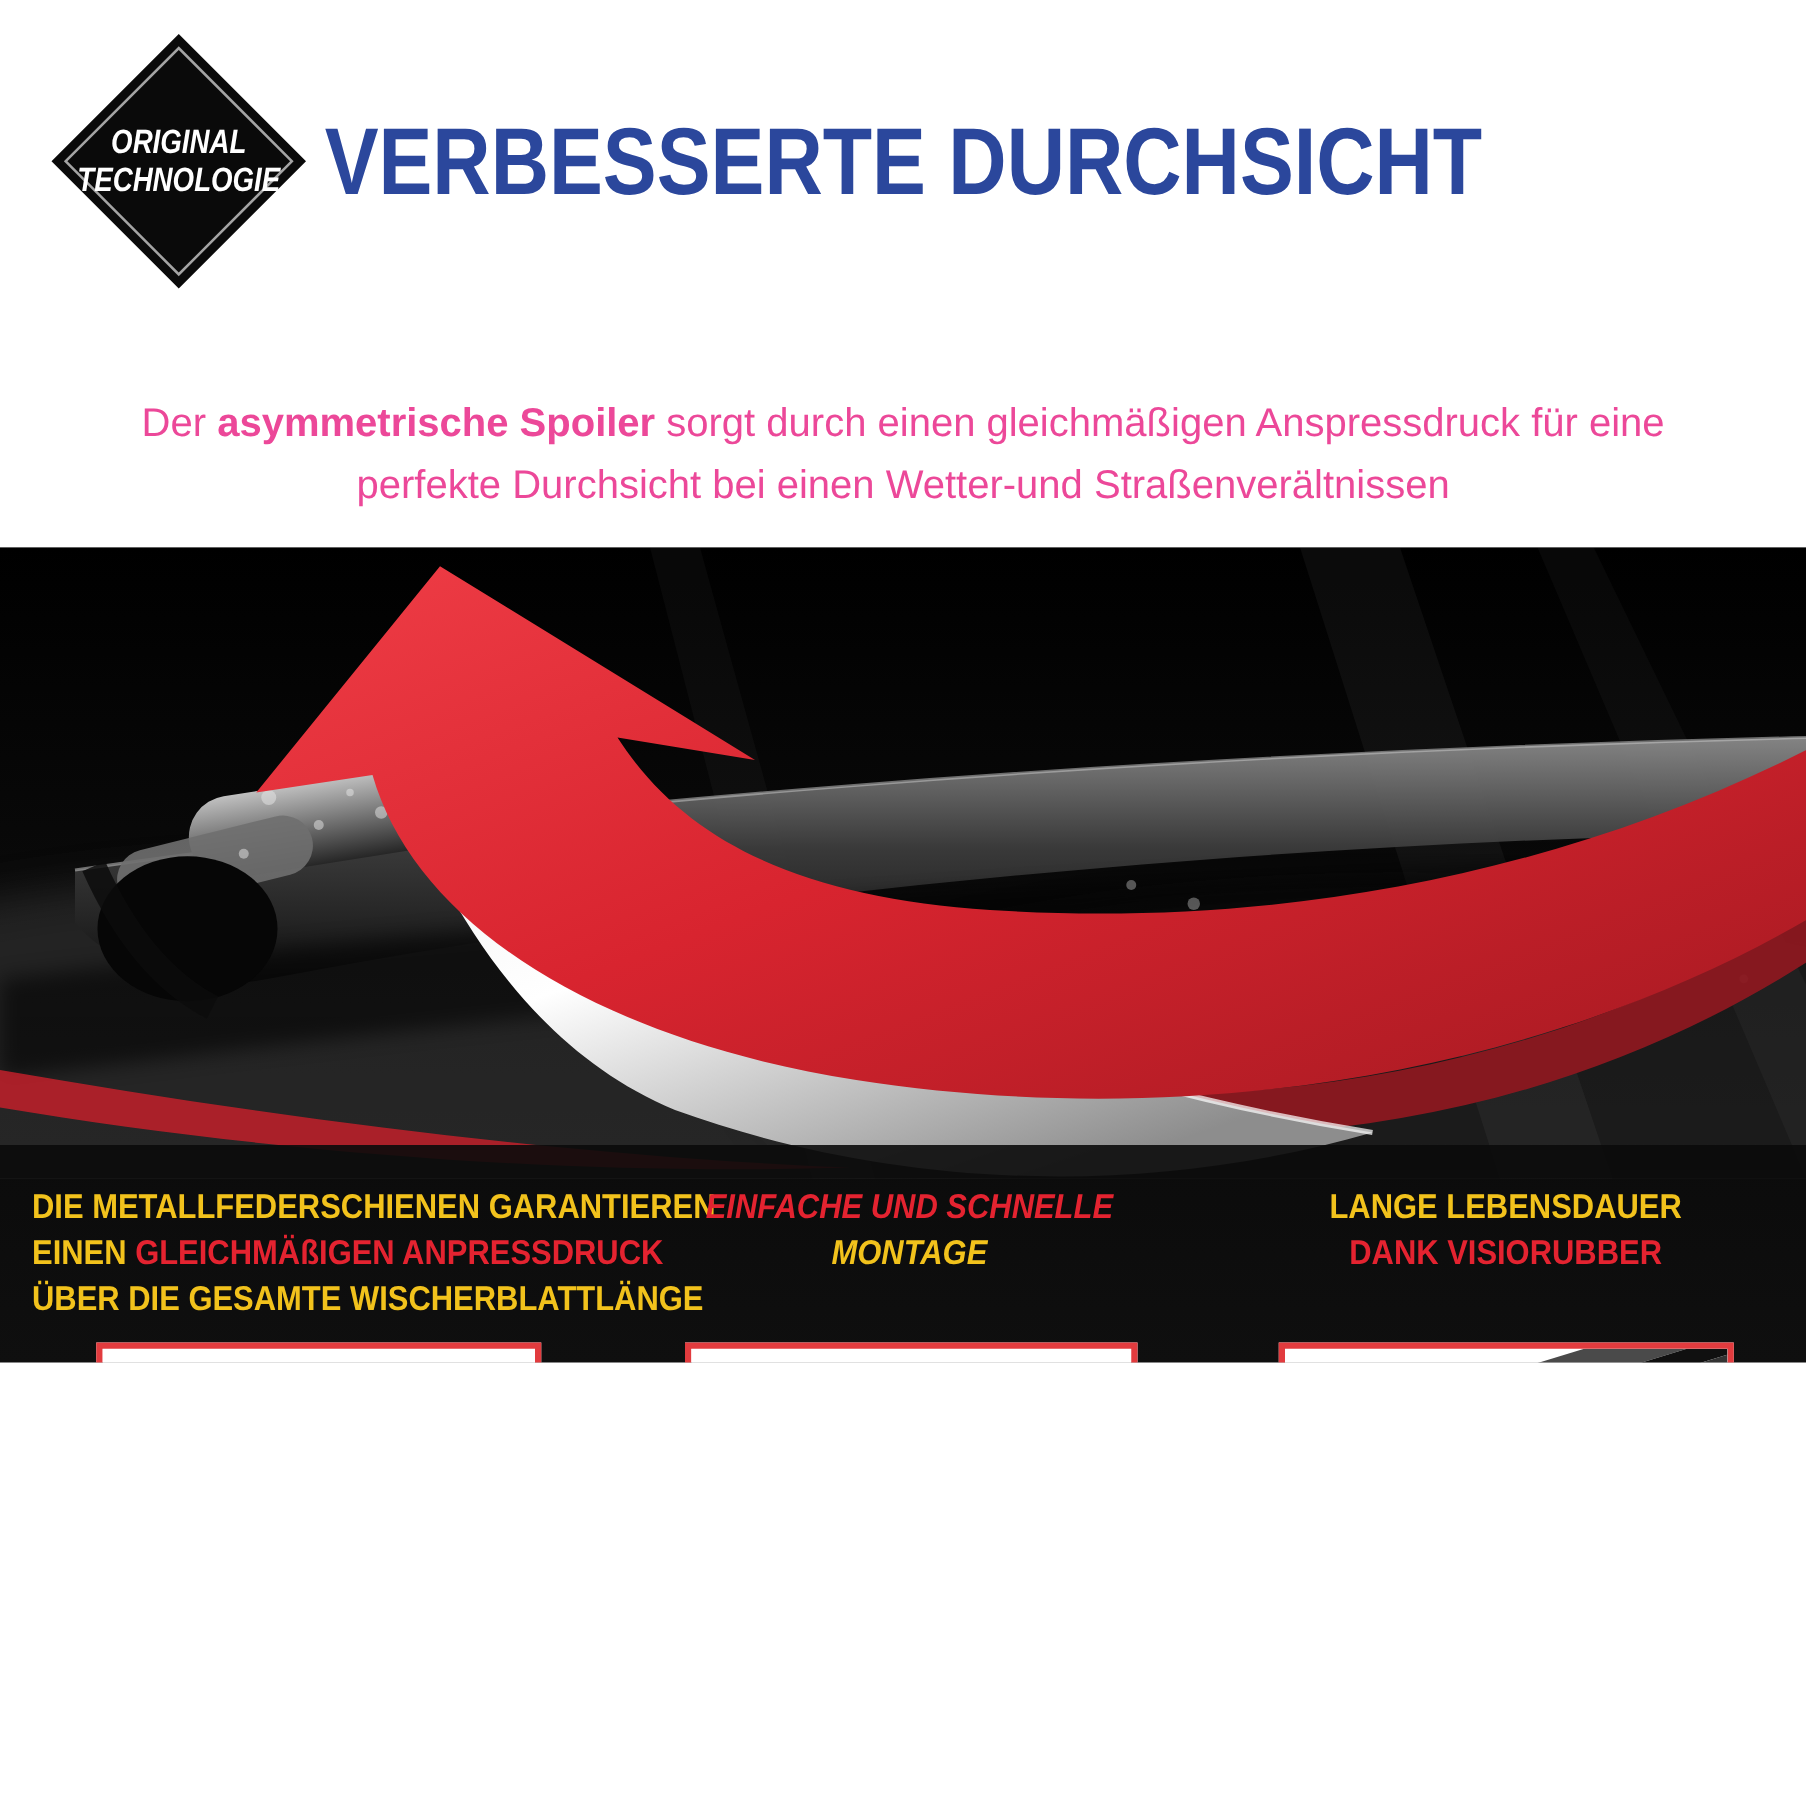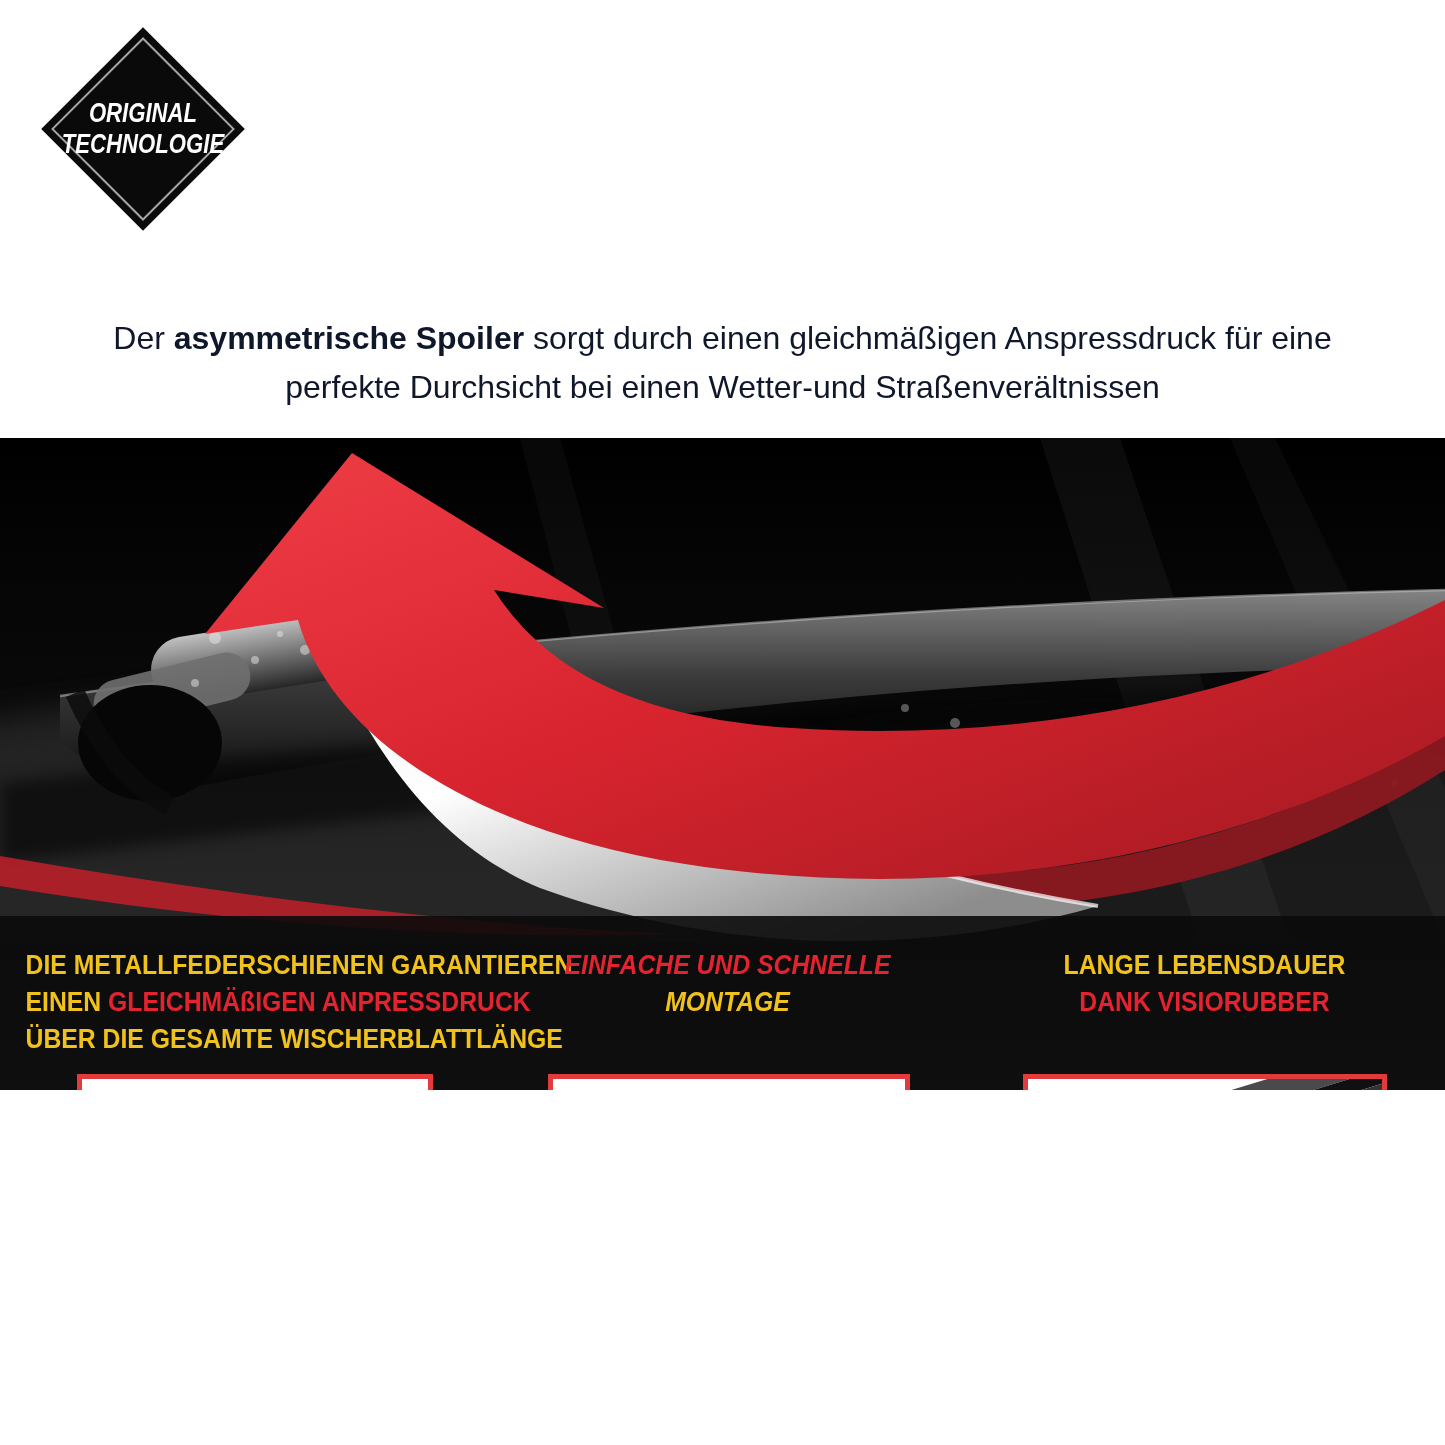--- a/index.html
+++ b/index.html
@@ -14,21 +14,21 @@
   .badge-text{position:absolute;inset:0;display:flex;flex-direction:column;align-items:center;justify-content:center;z-index:2;}
   .badge-line{color:#ffffff;font-weight:bold;font-style:italic;font-size:27px;line-height:31px;
               transform:scaleX(.82);white-space:nowrap;}
 
   
   .main-title{position:absolute;top:92px;left:0;right:0;text-align:center;}
   .main-title span{display:inline-block;font-weight:bold;font-size:76px;line-height:76px;color:#2b479c;
                    transform:scaleX(.85);transform-origin:center;white-space:nowrap;}
 
   
-  .intro{position:absolute;top:314px;left:0;right:0;text-align:center;color:#0f172a;
+  .intro{position:absolute;top:314px;left:0;right:0;text-align:center;color:#ec4899;
          font-size:32px;line-height:49px;}
   .intro b{font-weight:bold;}
 
   
   .dark{position:absolute;top:438px;left:0;width:1445px;height:870px;
         background:linear-gradient(180deg,#020202 0%,#0c0c0c 60%,#141414 100%);}
   .montage{position:absolute;top:0;left:0;display:block;}
 
   .features{position:absolute;top:508px;left:0;width:1445px;height:130px;}
   .fcol{position:absolute;top:0;text-align:center;}
@@ -60,20 +60,23 @@
 <div class="page">
 
   <div class="badge">
     <div class="diamond"></div>
     <div class="badge-text">
       <span class="badge-line">ORIGINAL</span>
       <span class="badge-line">TECHNOLOGIE</span>
     </div>
   </div>
 
+  <div class="main-title">
+    <span>VERBESSERTE DURCHSICHT</span>
+  </div>
 
   <div class="intro">
     <div class="intro-line"><span>Der </span><b>asymmetrische Spoiler</b><span> sorgt durch einen gleichmäßigen Anspressdruck für eine</span></div>
     <div class="intro-line">perfekte Durchsicht bei einen Wetter-und Straßenverältnissen</div>
   </div>
 
   <div class="dark">
 
     <svg class="montage" width="1445" height="505" viewBox="0 0 1445 505">
       <defs>

